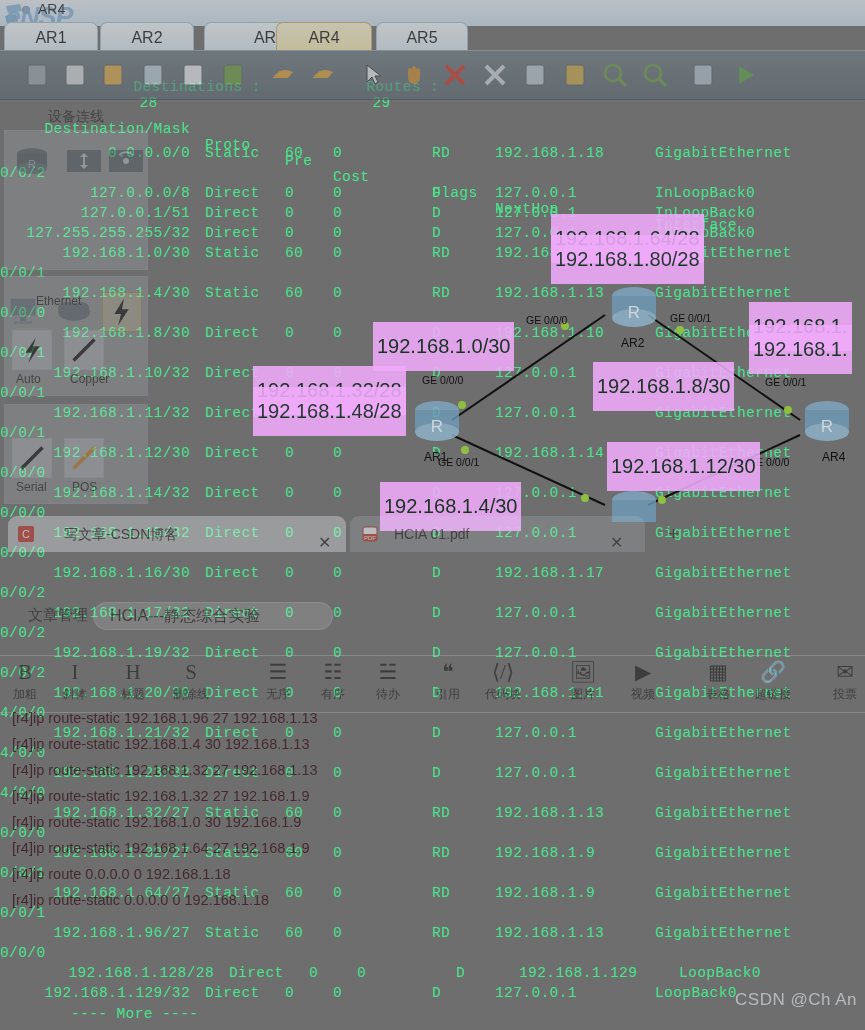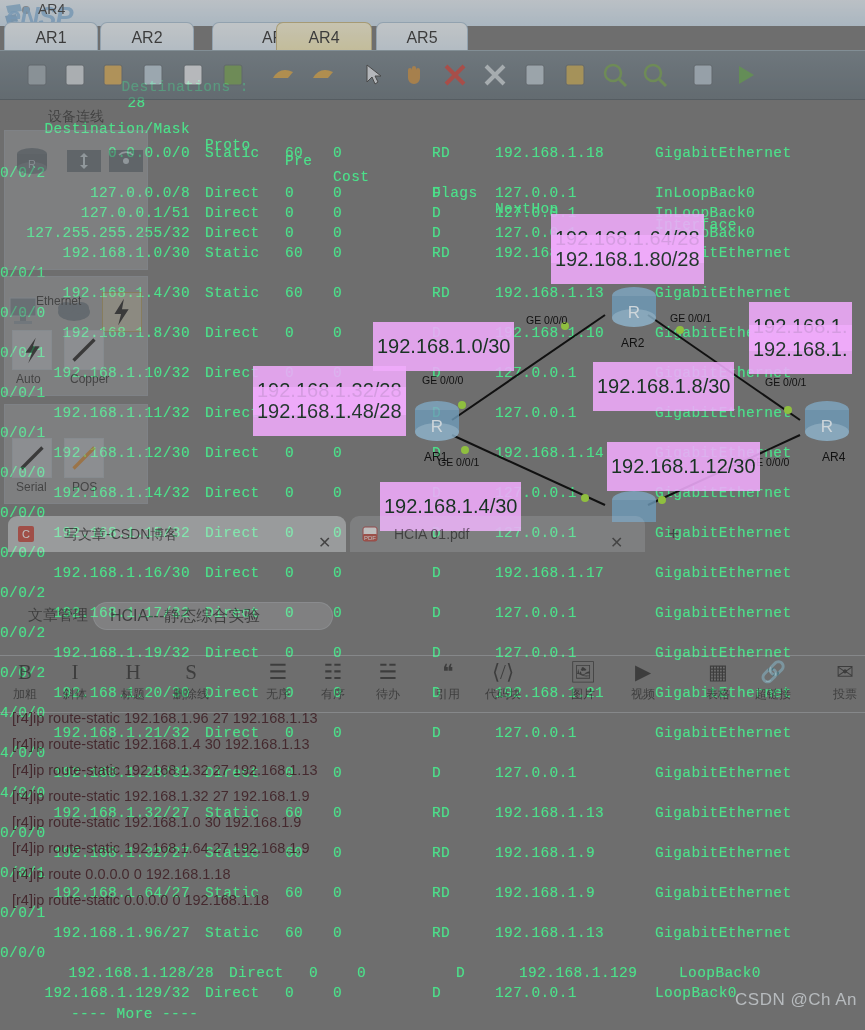--- a/index.html
+++ b/index.html
@@ -266,23 +266,27 @@
   <div class="cli-line cli-hdr" style="top:105px;">
     <span class="c-dest">Destination/Mask</span>
     <span class="c-proto">Proto</span>
     <span class="c-pre">Pre</span>
     <span class="c-cost">Cost</span>
     <span class="c-flags">Flags</span>
     <span class="c-nh">NextHop</span>
     <span class="c-if">Interface</span>
   </div>
 
-  <div class="cli-line" style="top:63px; left:85px;">
+  <div class="cli-line" style="top:63px; left:85px;padding-left:12px;">
     <span>Destinations :</span>
     <span style="margin-left:6px;">28</span>
+  </div>
+  <div class="cli-line" style="top:63px; left:330px;">
+    <span>Routes :</span>
+    <span style="margin-left:6px;">29</span>
   </div>
 
   <div id="cli-rows">
       <div class="cli-line" style="top: 145px;"><span class="c-dest">0.0.0.0/0</span><span class="c-proto">Static</span><span class="c-pre">60</span><span class="c-cost">0</span><span class="c-flags">RD</span><span class="c-nh">192.168.1.18</span><span class="c-if">GigabitEthernet</span></div>
       <div class="cli-line" style="top: 165px;"><span class="c-cont">0/0/2</span></div>
       <div class="cli-line" style="top: 185px;"><span class="c-dest">127.0.0.0/8</span><span class="c-proto">Direct</span><span class="c-pre">0</span><span class="c-cost">0</span><span class="c-flags">D</span><span class="c-nh">127.0.0.1</span><span class="c-if">InLoopBack0</span></div>
       <div class="cli-line" style="top: 205px;"><span class="c-dest">127.0.0.1/51</span><span class="c-proto">Direct</span><span class="c-pre">0</span><span class="c-cost">0</span><span class="c-flags">D</span><span class="c-nh">127.0.0.1</span><span class="c-if">InLoopBack0</span></div>
       <div class="cli-line" style="top: 225px;"><span class="c-dest">127.255.255.255/32</span><span class="c-proto">Direct</span><span class="c-pre">0</span><span class="c-cost">0</span><span class="c-flags">D</span><span class="c-nh">127.0.0.1</span><span class="c-if">InLoopBack0</span></div>
       <div class="cli-line" style="top: 245px;"><span class="c-dest">192.168.1.0/30</span><span class="c-proto">Static</span><span class="c-pre">60</span><span class="c-cost">0</span><span class="c-flags">RD</span><span class="c-nh">192.168.1.9</span><span class="c-if">GigabitEthernet</span></div>
       <div class="cli-line" style="top: 265px;"><span class="c-cont">0/0/1</span></div>
@@ -334,21 +338,21 @@
         <path d="M4 4 L18 2 L20 9 L6 11 Z" fill="#5f9fd0" opacity=".8"></path>
         <path d="M3 14 L14 12 L16 19 L5 21 Z" fill="#4a86b8" opacity=".75"></path>
         <circle cx="24" cy="8" r="4" fill="#333" opacity=".6"></circle>
       </svg>
       <div class="ensp-logo">eNSP</div>
       <div class="ensp-wintitle">AR4</div>
     </div>
     <div class="ensp-tabs" id="ensp-tabs">
         <div class="ensp-tab" style="left: 4px; width: 94px;">AR1</div>
         <div class="ensp-tab" style="left: 100px; width: 94px;">AR2</div>
-        <div class="ensp-tab" style="left: 212px; width: 94px; padding-left: 37px;">AR3</div>
+        <div class="ensp-tab" style="left: 204px; width: 94px; padding-left: 37px;">AR3</div>
         <div class="ensp-tab active" style="left: 276px; width: 96px;">AR4</div>
         <div class="ensp-tab" style="left: 376px; width: 92px;">AR5</div>
       </div>
     <div class="ensp-toolbar" id="ensp-toolbar">
         <svg class="tb-ico" viewBox="0 0 30 30" style="left: 22px;">
           <rect x="6" y="5" width="18" height="20" rx="2" fill="#9aa7b0" stroke="#5a646c"></rect>
         </svg>
         <svg class="tb-ico" viewBox="0 0 30 30" style="left: 60px;">
           <rect x="6" y="5" width="18" height="20" rx="2" fill="#cfd6db" stroke="#5a646c"></rect>
         </svg>

